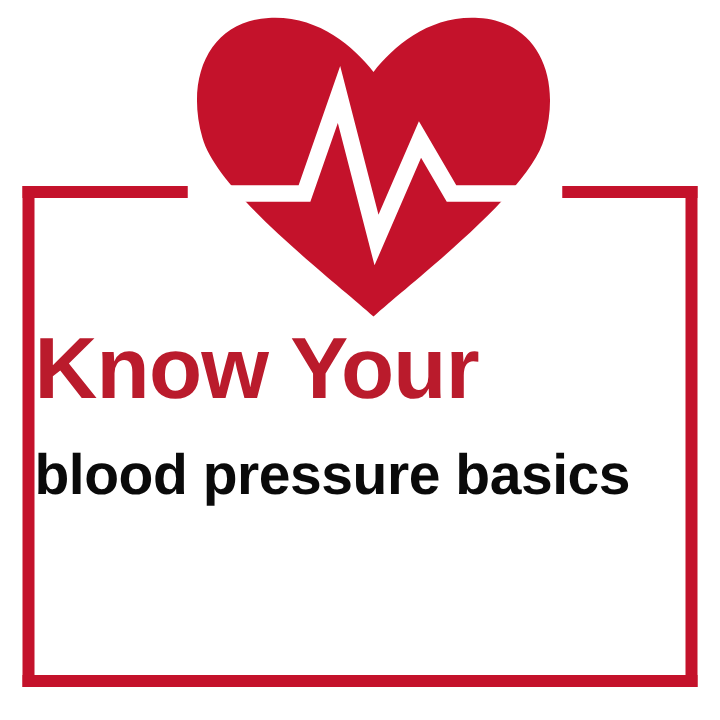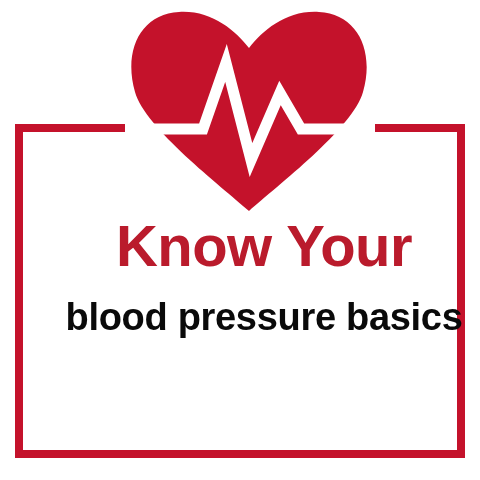--- a/index.html
+++ b/index.html
@@ -36,22 +36,21 @@
     height: 220px;
   }
   .heart-art svg { display: block; width: 100%; height: 100%; }
 
   
   .text-block {
     position: absolute;
     left: 23px;
     top: 215px;
     width: 434px;
-    text-align: center;
-    padding-left: 24px;
+    text-align: left;
   }
   .title-line {
     display: block;
     color: #BA1B2C;
     font-weight: bold;
     font-size: 58px;
     line-height: 62px;
     letter-spacing: -0.5px;
     white-space: nowrap;
   }

